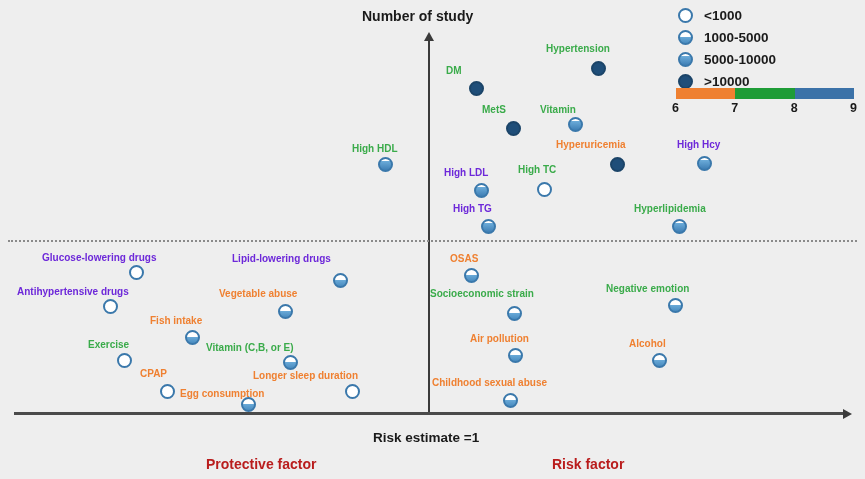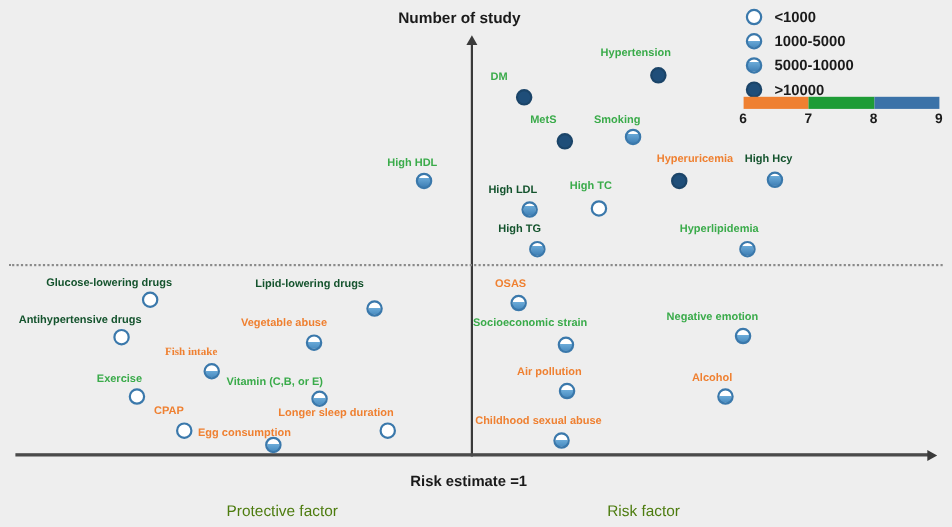--- a/index.html
+++ b/index.html
@@ -33,21 +33,21 @@
   
   .chart-title{
     position:absolute;font-size:14px;font-weight:bold;color:#1a1a1a;
     white-space:nowrap;
   }
   .axis-caption{
     position:absolute;font-size:13.5px;font-weight:bold;color:#1a1a1a;
     white-space:nowrap;
   }
   .quad-caption{
-    position:absolute;font-size:14px;font-weight:normal;color:#4d7c0f;
+    position:absolute;font-size:14px;font-weight:bold;color:#b91c1c;
     white-space:nowrap;
   }
 
   
   .pt{position:absolute;width:15px;height:15px;border-radius:50%;
       box-sizing:border-box;}
   .pt.lvl0{ 
      background:#ffffff;border:2.5px solid #3a78ab;
   }
   .pt.lvl1{ 
@@ -58,21 +58,21 @@
      background:linear-gradient(to bottom,#ffffff 0%,#ffffff 22%,#6aaad8 22%,#3f7fb5 100%);
      border:2.5px solid #3a78ab;
   }
   .pt.lvl3{ 
      background:#1f4e79;border:2.5px solid #1b4468;
   }
 
   .lbl{position:absolute;white-space:nowrap;font-size:10px;font-weight:bold;}
   .lbl.green {color:#3aab4a;}
   .lbl.orange{color:#ef8031;}
-  .lbl.blue  {color:#14532d;}
+  .lbl.blue  {color:#6d28d9;}
 
   
   #legend{position:absolute;}
   .lg-row{position:absolute;display:flex;align-items:center;text-align:right;}
   .lg-mark{width:15px;height:15px;border-radius:50%;box-sizing:border-box;margin-right:11px;}
   .lg-text{font-size:13.5px;font-weight:bold;color:#1a1a1a;white-space:nowrap;}
 
   .cbar{position:absolute;display:flex;height:11px;}
   .cbar-seg{height:11px;}
   .cbar-ticks{position:absolute;}
@@ -97,45 +97,45 @@
   <div class="quad-caption" style="left:206px;top:456px;">Protective factor</div>
   <div class="quad-caption" style="left:552px;top:456px;">Risk factor</div>
 
   <div id="points-layer">
       <div class="lbl green" style="left: 546px; top: 43px;">Hypertension</div>
       <div class="pt lvl3" title="Hypertension" style="left: 590.5px; top: 60.5px;"></div>
       <div class="lbl green" style="left: 446px; top: 65px;">DM</div>
       <div class="pt lvl3" title="DM" style="left: 468.5px; top: 80.5px;"></div>
       <div class="lbl green" style="left: 482px; top: 104px;">MetS</div>
       <div class="pt lvl3" title="MetS" style="left: 505.5px; top: 120.5px;"></div>
-      <div class="lbl green" style="left: 540px; top: 104px;">Smoking</div>
+      <div class="lbl green" style="left: 540px; top: 104px;">Vitamin</div>
       <div class="pt lvl2" title="Smoking" style="left: 567.5px; top: 116.5px;"></div>
-      <div class="lbl orange" style="left: 556px; top: 139px; margin-left: 41px;">Hyperuricemia</div>
+      <div class="lbl orange" style="left: 556px; top: 139px;">Hyperuricemia</div>
       <div class="pt lvl3" title="Hyperuricemia" style="left: 609.5px; top: 156.5px;"></div>
       <div class="lbl blue" style="left: 677px; top: 139px;">High Hcy</div>
       <div class="pt lvl2" title="High Hcy" style="left: 696.5px; top: 155.5px;"></div>
       <div class="lbl green" style="left: 352px; top: 143px;">High HDL</div>
       <div class="pt lvl2" title="High HDL" style="left: 377.5px; top: 156.5px;"></div>
       <div class="lbl blue" style="left: 444px; top: 167px;">High LDL</div>
       <div class="pt lvl2" title="High LDL" style="left: 473.5px; top: 182.5px;"></div>
       <div class="lbl green" style="left: 518px; top: 164px;">High TC</div>
       <div class="pt lvl0" title="High TC" style="left: 536.5px; top: 181.5px;"></div>
       <div class="lbl blue" style="left: 453px; top: 203px;">High TG</div>
       <div class="pt lvl2" title="High TG" style="left: 480.5px; top: 218.5px;"></div>
-      <div class="lbl green" style="left: 618px; top: 203px;">Hyperlipidemia</div>
+      <div class="lbl green" style="left: 634px; top: 203px;">Hyperlipidemia</div>
       <div class="pt lvl2" title="Hyperlipidemia" style="left: 671.5px; top: 218.5px;"></div>
       <div class="lbl blue" style="left: 42px; top: 252px;">Glucose-lowering drugs</div>
       <div class="pt lvl0" title="Glucose-lowering drugs" style="left: 128.5px; top: 264.5px;"></div>
       <div class="lbl blue" style="left: 232px; top: 253px;">Lipid-lowering drugs</div>
       <div class="pt lvl1" title="Lipid-lowering drugs" style="left: 332.5px; top: 272.5px;"></div>
       <div class="lbl blue" style="left: 17px; top: 286px;">Antihypertensive drugs</div>
       <div class="pt lvl0" title="Antihypertensive drugs" style="left: 102.5px; top: 298.5px;"></div>
       <div class="lbl orange" style="left: 219px; top: 288px;">Vegetable abuse</div>
       <div class="pt lvl1" title="Vegetable intake" style="left: 277.5px; top: 303.5px;"></div>
-      <div class="lbl orange" style="left: 150px; top: 315px; font-family: Liberation Serif, serif;">Fish intake</div>
+      <div class="lbl orange" style="left: 150px; top: 315px;">Fish intake</div>
       <div class="pt lvl1" title="Fish intake" style="left: 184.5px; top: 329.5px;"></div>
       <div class="lbl green" style="left: 88px; top: 339px;">Exercise</div>
       <div class="pt lvl0" title="Exercise" style="left: 116.5px; top: 352.5px;"></div>
       <div class="lbl green" style="left: 206px; top: 342px;">Vitamin (C,B, or E)</div>
       <div class="pt lvl1" title="Vitamin (C,B, or E)" style="left: 282.5px; top: 354.5px;"></div>
       <div class="lbl orange" style="left: 140px; top: 368px;">CPAP</div>
       <div class="pt lvl0" title="CPAP" style="left: 159.5px; top: 383.5px;"></div>
       <div class="lbl orange" style="left: 253px; top: 370px;">Longer sleep duration</div>
       <div class="pt lvl0" title="Longer sleep duration" style="left: 344.5px; top: 383.5px;"></div>
       <div class="lbl orange" style="left: 180px; top: 388px;">Egg consumption</div>

